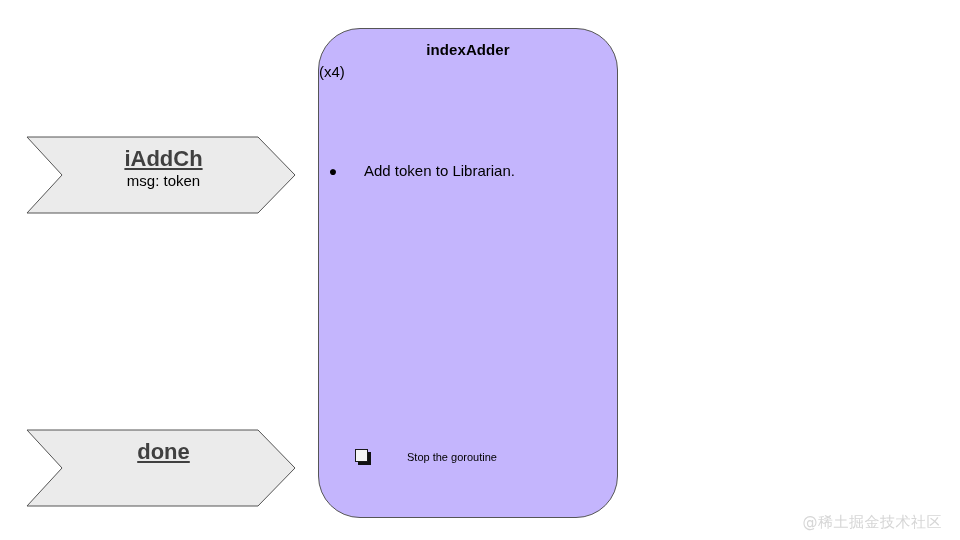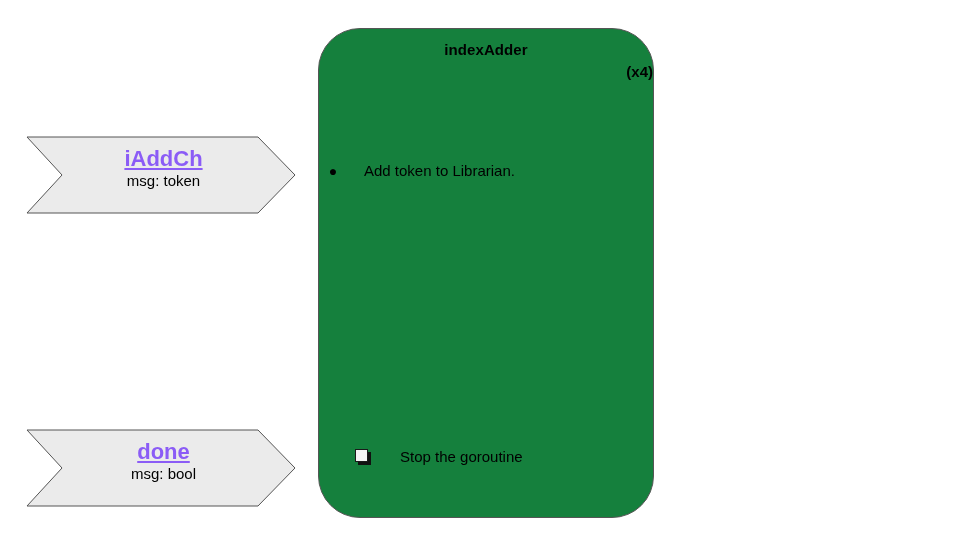--- a/index.html
+++ b/index.html
@@ -19,23 +19,23 @@
     position: relative;
     width: 960px;
     height: 540px;
   }
 
   
   .process-box {
     position: absolute;
     left: 318px;
     top: 28px;
-    width: 336px;
+    width: 300px;
     height: 490px;
-    background: #15803d;
+    background: #c4b5fd;
     border: 1px solid #555555;
     border-radius: 42px;
     box-sizing: border-box;
   }
 
   .box-title {
     position: absolute;
     left: 0;
     top: 10px;
     width: 100%;
@@ -44,23 +44,23 @@
     font-weight: bold;
     color: #000000;
     line-height: 22px;
     letter-spacing: 0.1px;
   }
   .box-title-sub {
     position: absolute;
     left: 0;
     top: 32px;
     width: 100%;
-    text-align: right;
-    font-size: 15px;
-    font-weight: bold;
+    text-align: left;
+    font-size: 15px;
+    font-weight: normal;
     color: #000000;
     line-height: 22px;
   }
 
   
   .bullet-row {
     position: absolute;
     display: flex;
     align-items: center;
     color: #000000;
@@ -106,22 +106,22 @@
     left: 0;
     top: 1px;
     width: 13px;
     height: 13px;
     border: 1.5px solid #1a1a1a;
     background: #f4f4f4;
     box-sizing: border-box;
     box-shadow: 3px 3px 0 0 #111111;
   }
   #bullet-stop-goroutine .bullet-text {
-    margin-left: 28px;
-    font-size: 15px;
+    margin-left: 35px;
+    font-size: 11px;
   }
 
   
   .chan-arrow {
     position: absolute;
     width: 270px;
     height: 78px;
   }
   .chan-arrow svg {
     position: absolute;
@@ -134,21 +134,21 @@
     left: 40px;
     top: 0;
     width: 195px;
     height: 78px;
     text-align: center;
     pointer-events: none;
   }
   .chan-name {
     font-size: 22px;
     font-weight: bold;
-    color: #8b5cf6;
+    color: #404040;
     text-decoration: underline;
     text-underline-offset: 2px;
     margin-top: 10px;
     line-height: 26px;
   }
   .chan-msg {
     font-size: 15px;
     color: #000000;
     line-height: 18px;
   }
@@ -188,35 +188,35 @@
       <div class="chan-msg">msg: token</div>
     </div>
   </div>
 
   <div class="chan-arrow" id="arrow-done">
     <svg width="270" height="78" viewBox="0 0 270 78">
       <polygon points="1,1 232,1 269,39 232,77 1,77 36,39" fill="#ebebeb" stroke="#555555" stroke-width="1" stroke-linejoin="miter"></polygon>
     </svg>
     <div class="chan-labels">
       <div class="chan-name">done</div>
-      <div class="chan-msg">msg: bool</div>
     </div>
   </div>
 
   <div class="process-box">
     <div class="box-title">indexAdder</div>
     <div class="box-title-sub">(x4)</div>
   </div>
 
   <div class="bullet-row" id="bullet-add-token">
     <span class="marker">●</span>
     <span class="bullet-text">Add token to Librarian.</span>
   </div>
 
   <div class="bullet-row" id="bullet-stop-goroutine">
     <span class="marker">
       <span class="shadow-square"></span>
     </span>
     <span class="bullet-text">Stop the goroutine</span>
   </div>
 
+  <div class="watermark">@稀土掘金技术社区</div>
 
 </div>
 
 </body></html>

